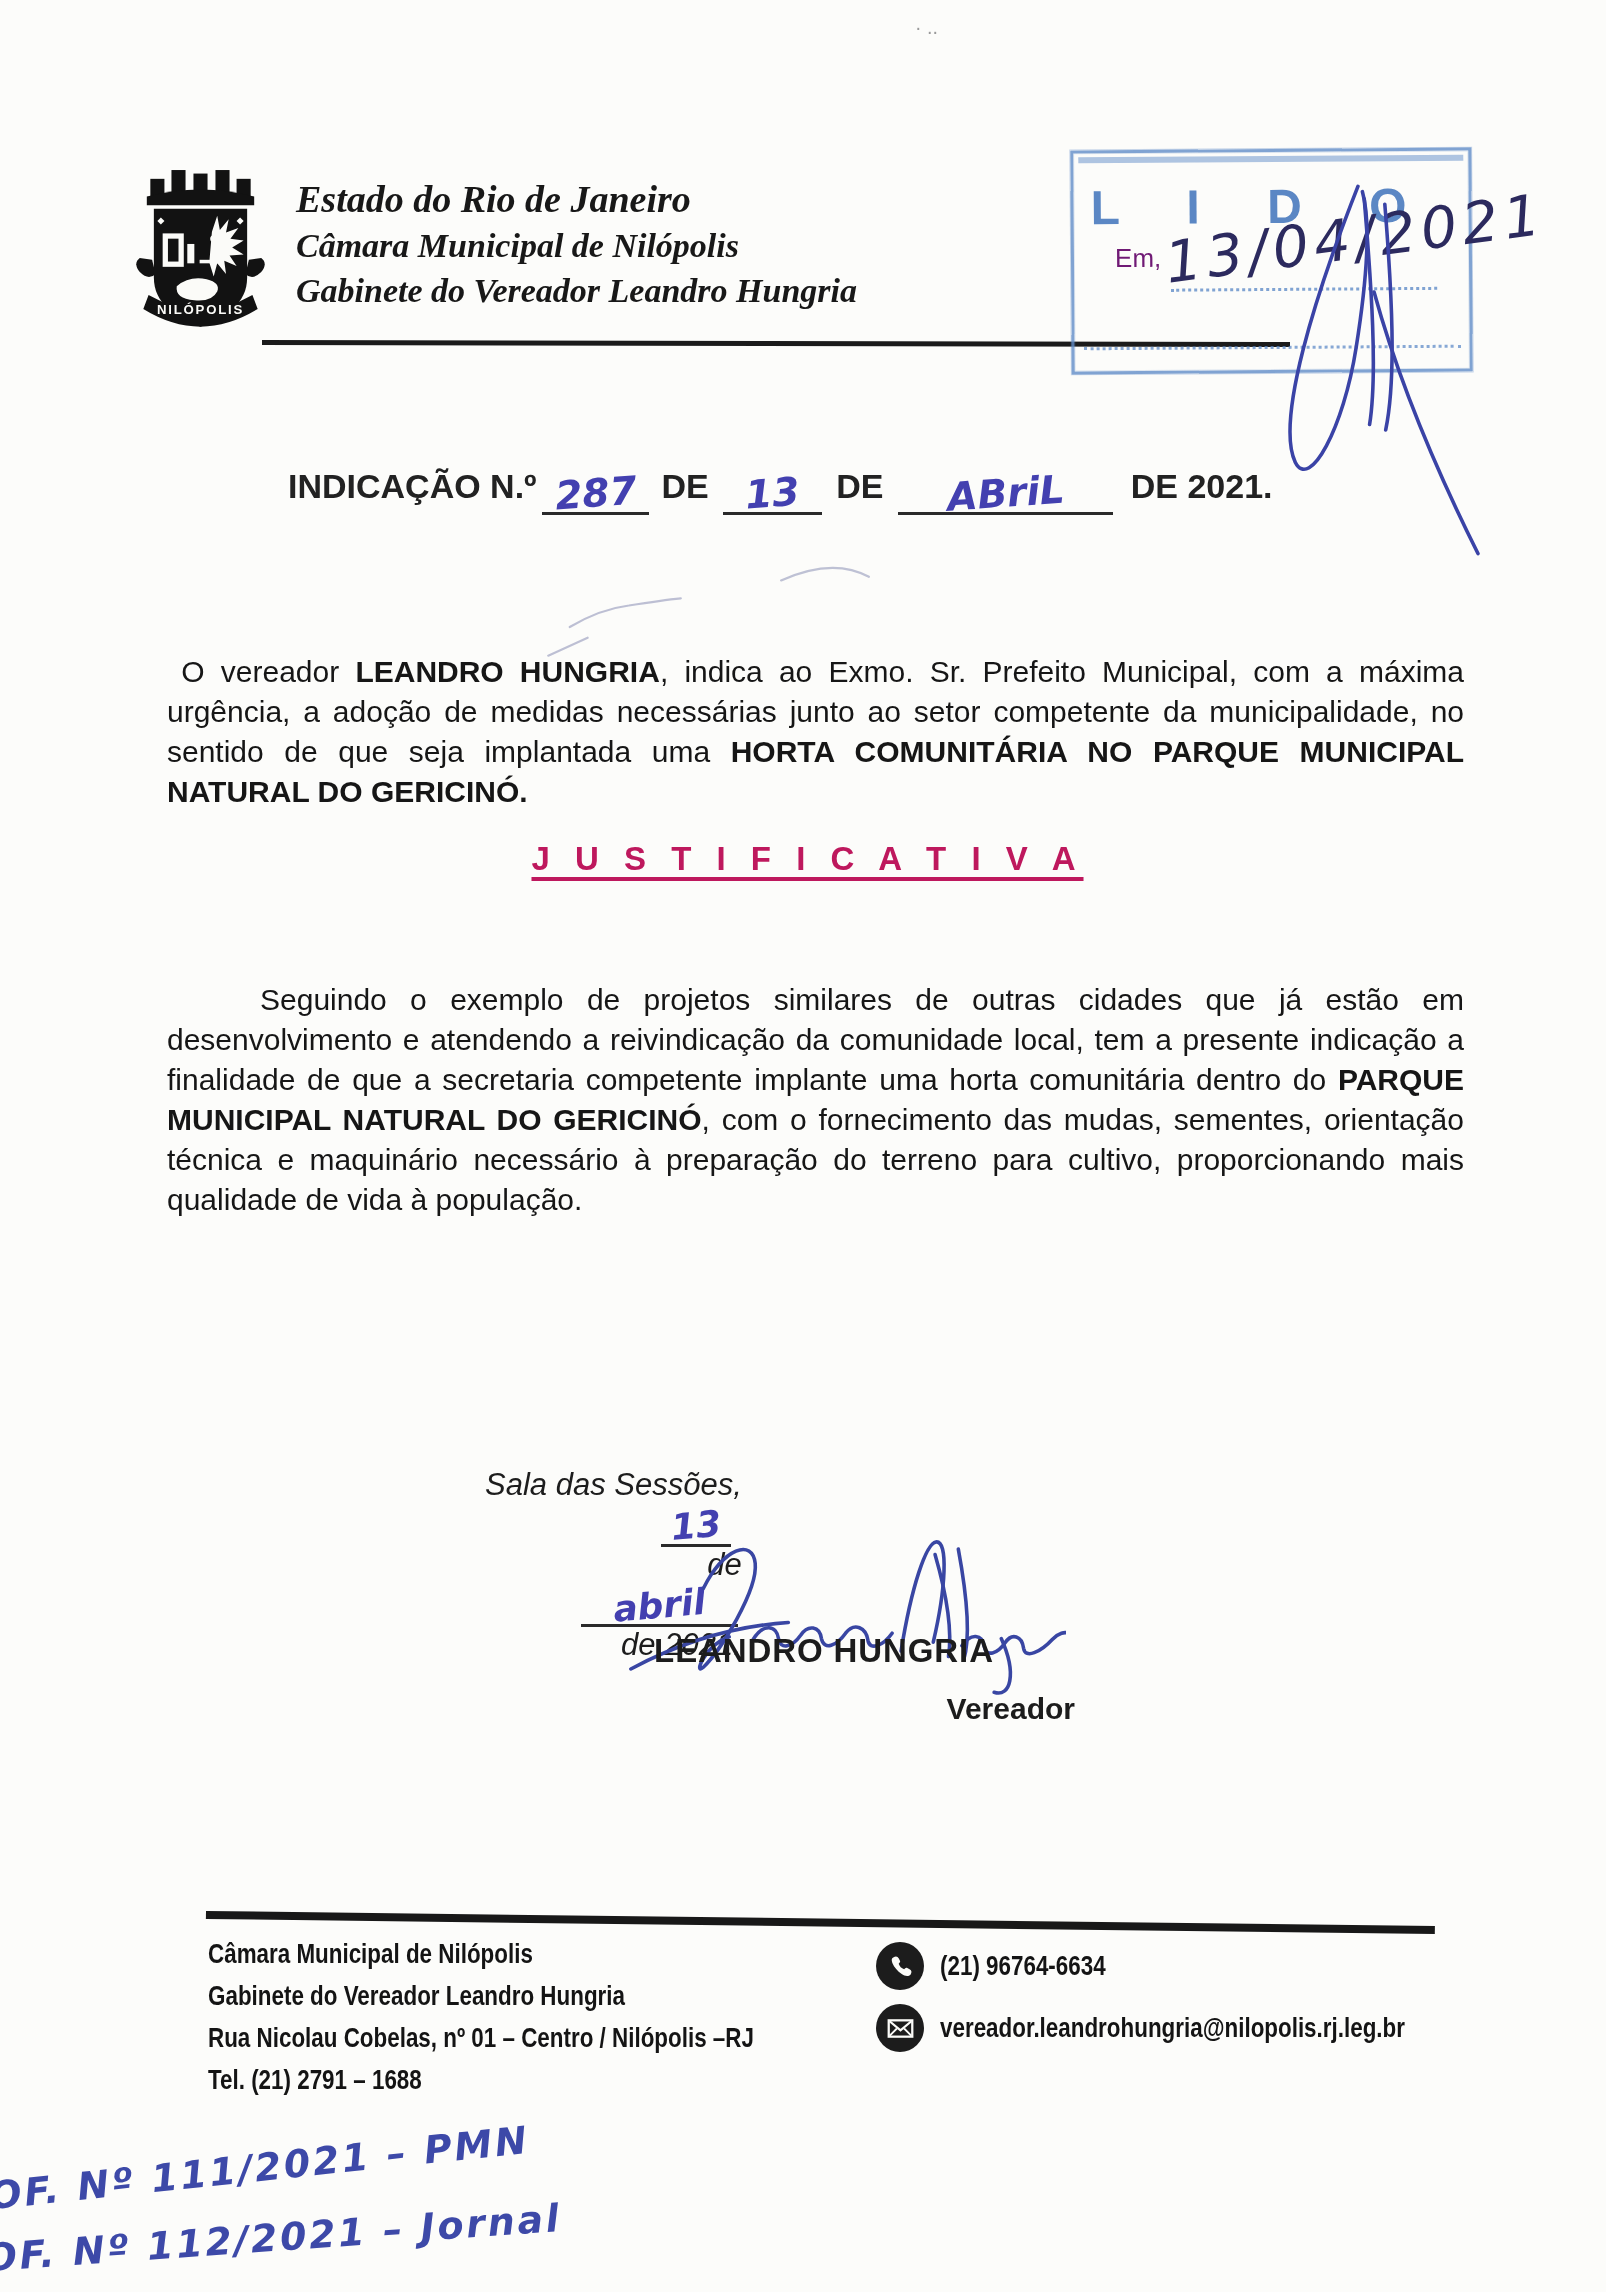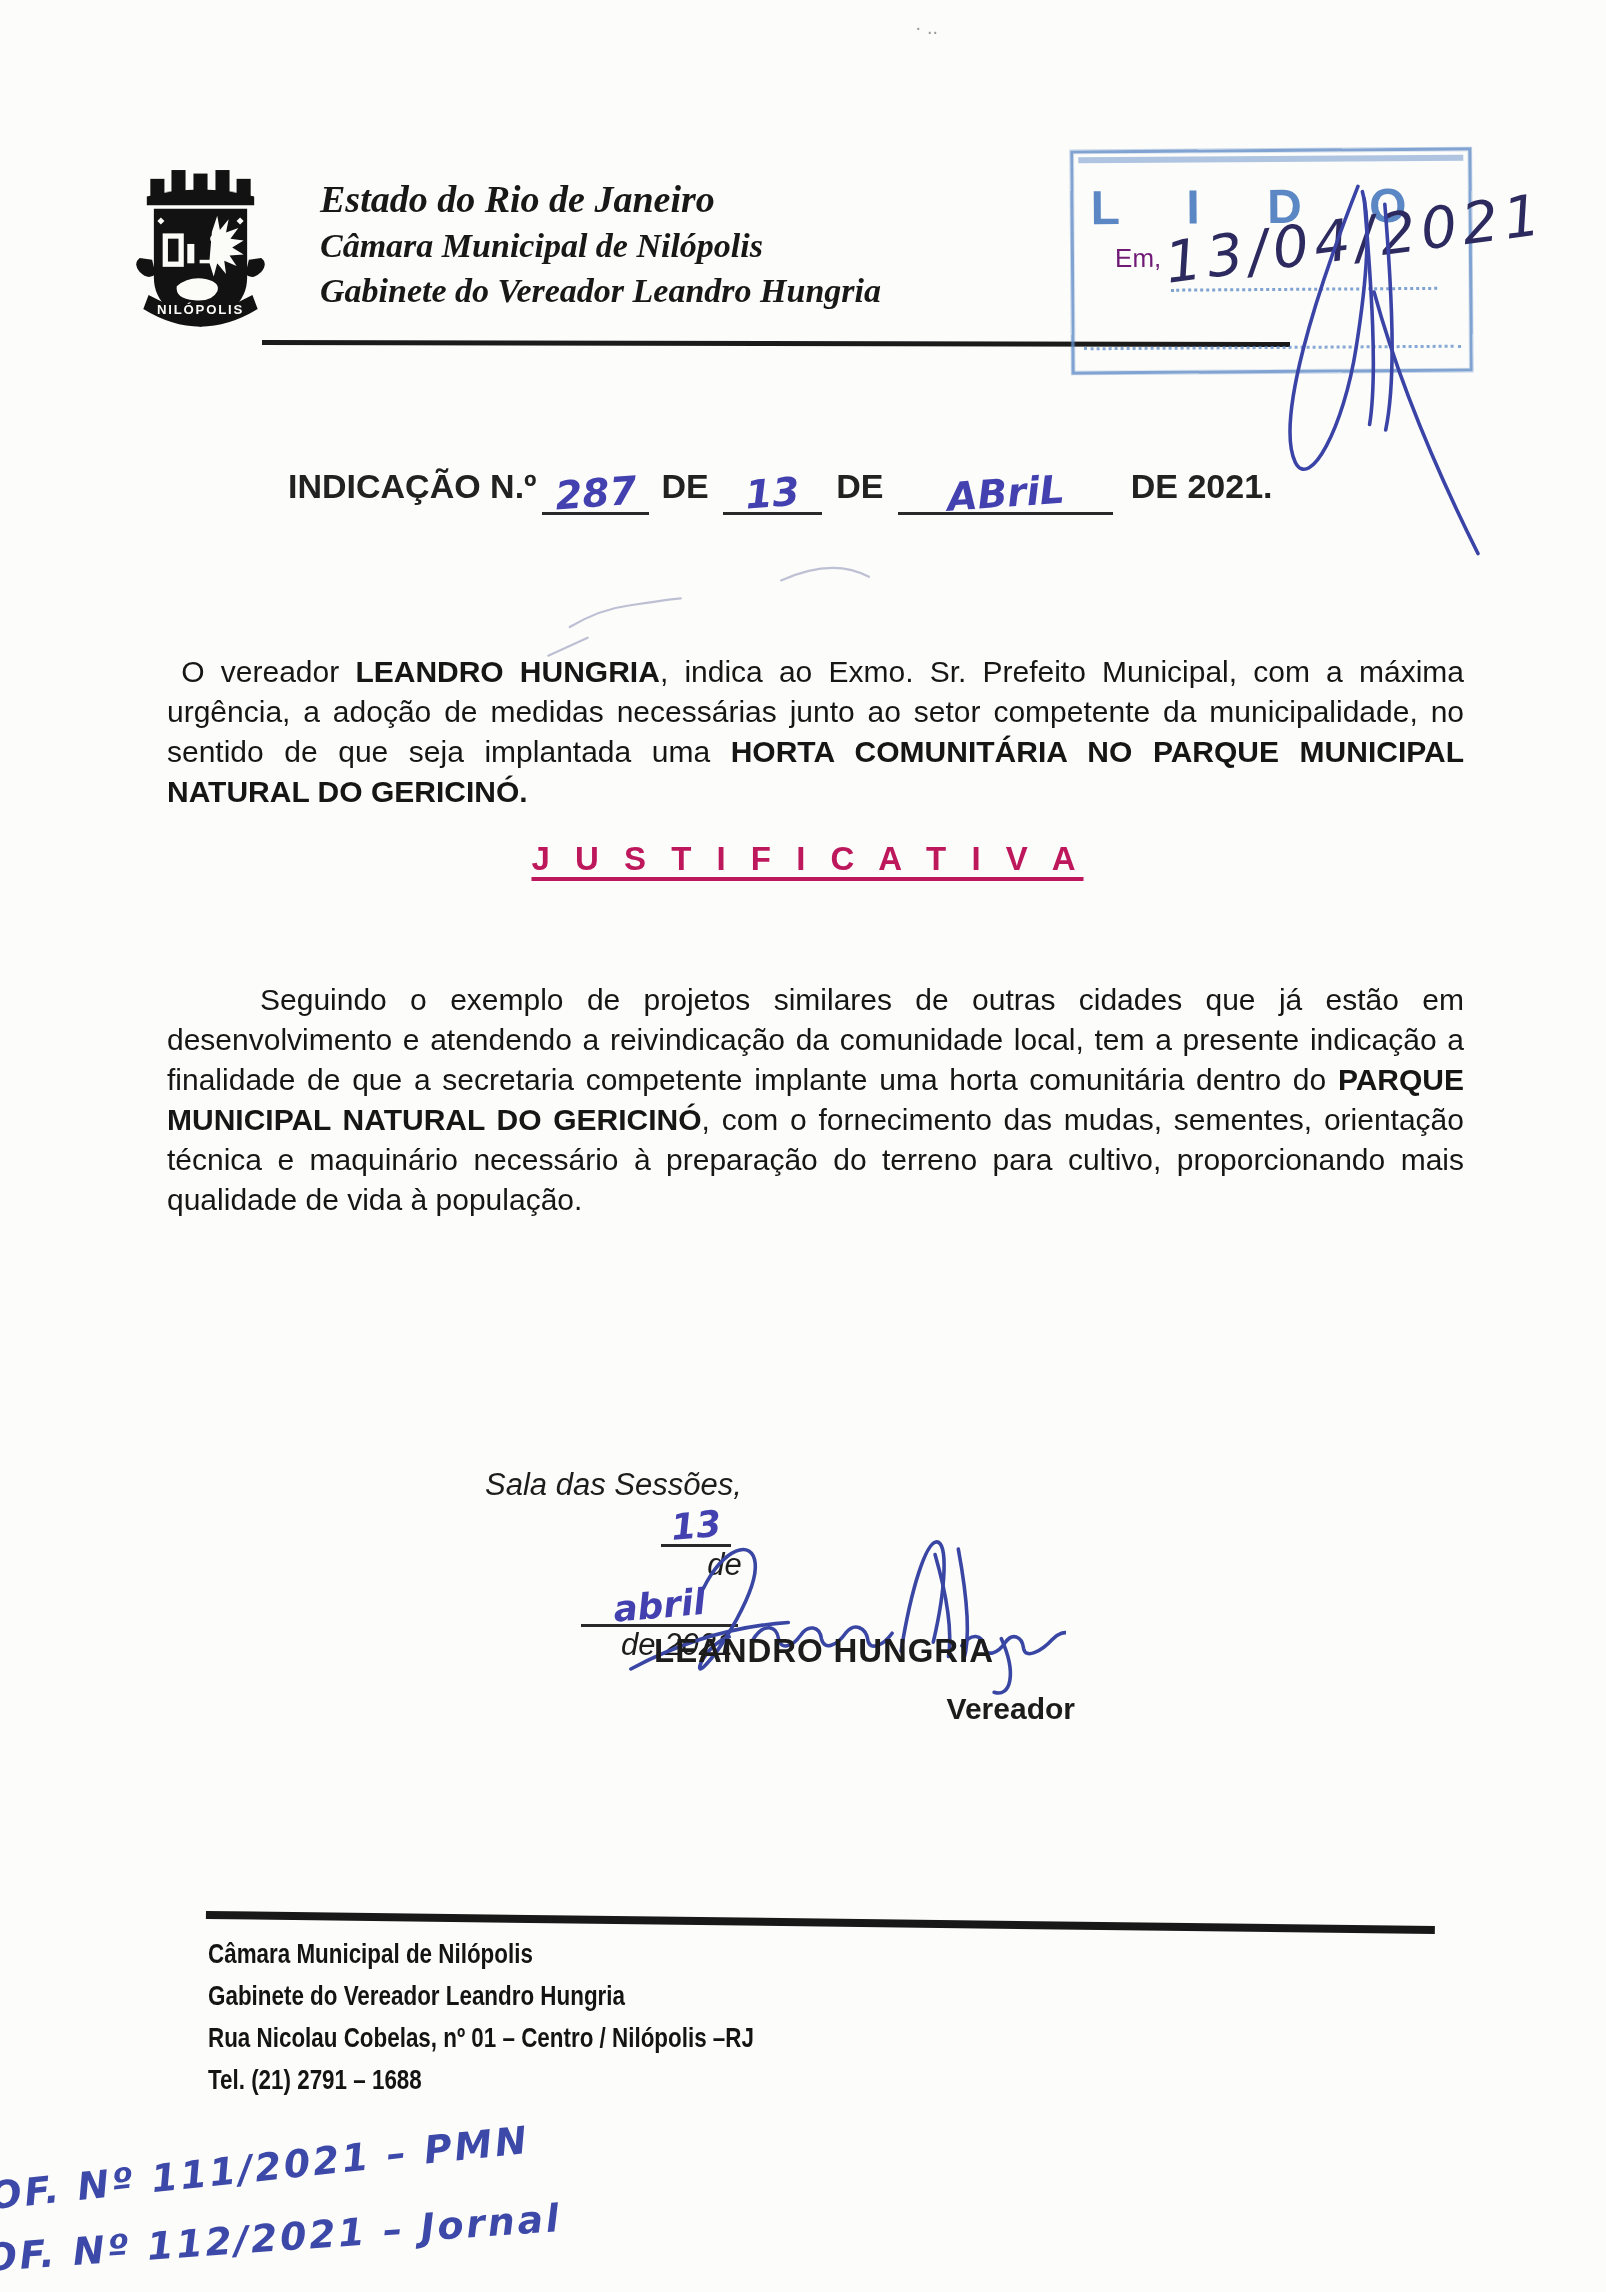--- a/index.html
+++ b/index.html
@@ -5,21 +5,21 @@
   * { margin:0; padding:0; box-sizing:border-box; }
   html,body { width:1607px; height:2293px; }
   body { font-family:"Liberation Sans", sans-serif; color:#1e1e1e; }
   .page {
     position:relative; width:1607px; height:2293px;
     background:#fcfcfa; overflow:hidden;
   }
   
   .crest { position:absolute; left:134px; top:163px; width:133px; height:176px; }
   .header-text {
-    position:absolute; left:320px; top:176px;
+    position:absolute; left:296px; top:176px;
     font-family:"Liberation Serif", serif; font-style:italic; font-weight:bold;
     color:#181818;
   }
   .header-text .h1 { font-size:38px; line-height:47px; }
   .header-text .h2 { font-size:34px; line-height:45px; }
   .header-text .h3 { font-size:34px; line-height:45px; }
   .header-rule {
     position:absolute; left:262px; top:341px; width:1028px; height:4.5px;
     background:#1b1b1b; transform:rotate(0.12deg);
   }
@@ -243,18 +243,38 @@
   <div class="sig-name">LEANDRO HUNGRIA</div>
   <div class="sig-role">Vereador</div>
 
   <div class="footer-rule"></div>
   <div class="footer-left">
     <span class="fl">Câmara Municipal de Nilópolis</span>
     <span class="fl">Gabinete do Vereador Leandro Hungria</span>
     <span class="fl">Rua Nicolau Cobelas, nº 01 – Centro / Nilópolis –RJ</span>
     <span class="fl">Tel. (21) 2791 – 1688</span>
   </div>
+  <div class="footer-right">
+    <div class="frow">
+      <span class="ficon">
+        <svg width="29" height="29" viewBox="0 0 32 32">
+          <path fill="#fbfbf8" d="M8 6 c3 -2 5 -1 6 1 l1.5 3 c.5 1 -.5 2 -1.5 3 c1 3 3 5 6 6 c1 -1 2 -2 3 -1.5 l3 1.5 c2 1 3 3 1 6 c-2 2 -6 2 -10 -1 c-4 -3 -8 -7 -10 -12 c-1 -3 -1 -5 1 -6 Z"></path>
+        </svg>
+      </span>
+      <span class="ftext">(21) 96764-6634</span>
+    </div>
+    <div class="frow">
+      <span class="ficon">
+        <svg width="29" height="29" viewBox="0 0 32 32">
+          <rect x="3" y="7" width="26" height="18" fill="none" stroke="#fbfbf8" stroke-width="2.5"></rect>
+          <path d="M4 8 L16 18 L28 8" fill="none" stroke="#fbfbf8" stroke-width="2.5"></path>
+          <path d="M4 24 L12 16 M28 24 L20 16" fill="none" stroke="#fbfbf8" stroke-width="2"></path>
+        </svg>
+      </span>
+      <span class="ftext">vereador.leandrohungria@nilopolis.rj.leg.br</span>
+    </div>
+  </div>
 
   <div class="note note1">OF. Nº 111/2021 – PMN</div>
   <div class="note note2">OF. Nº 112/2021 – Jornal</div>
 
 </div>
 
 
 </body></html>

